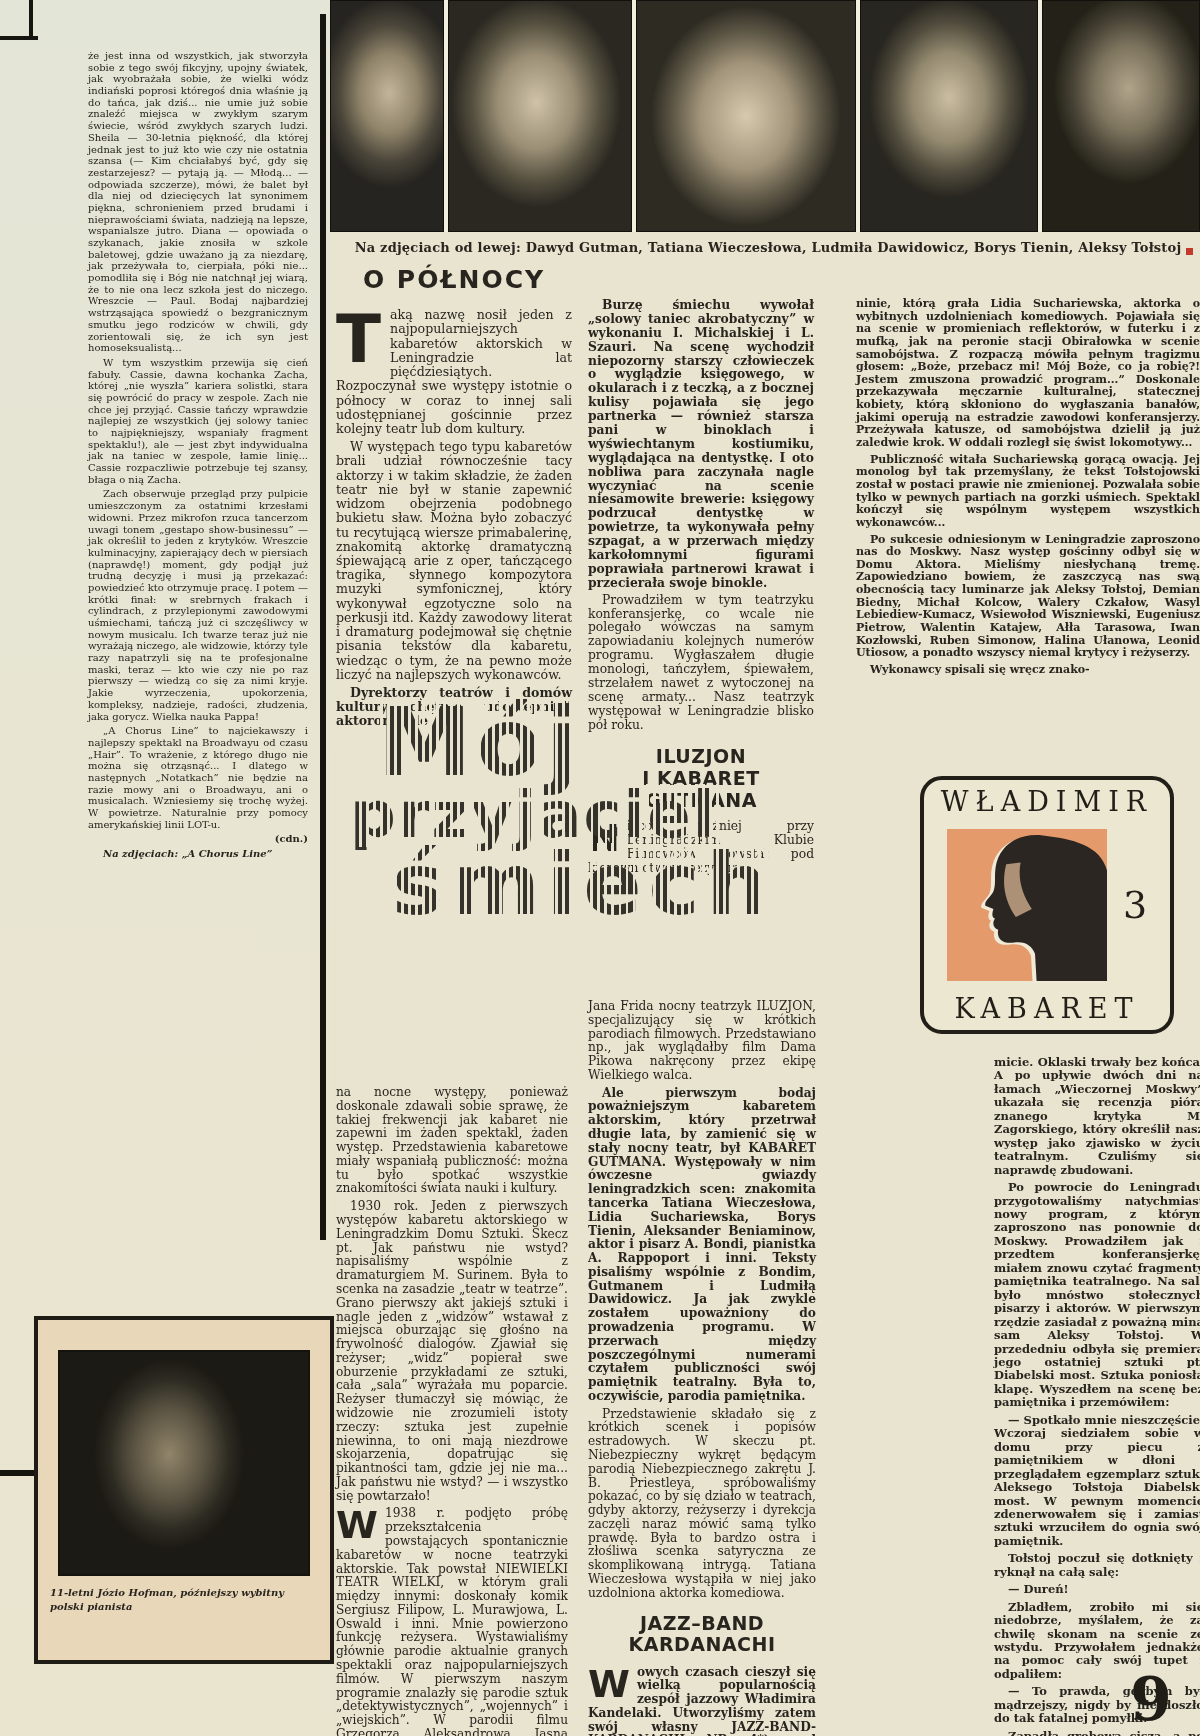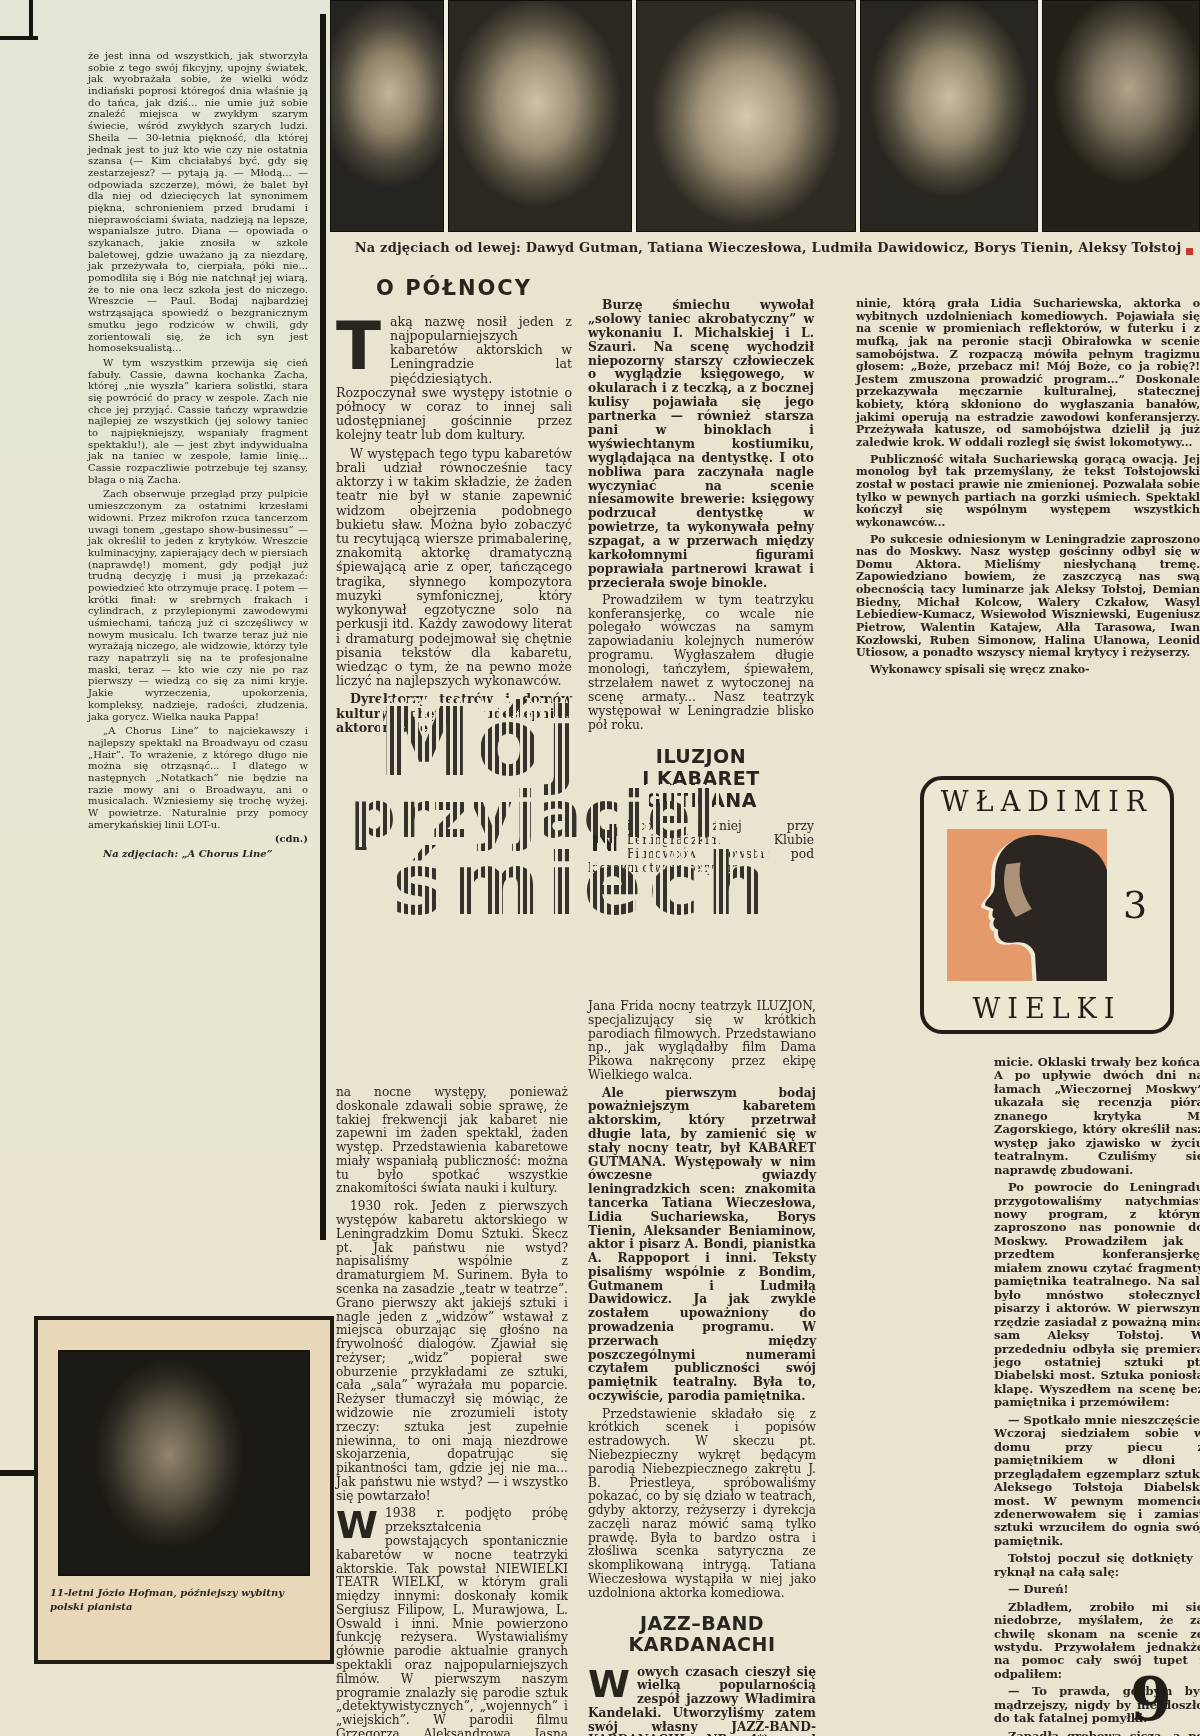--- a/index.html
+++ b/index.html
@@ -43,21 +43,21 @@
   .tcol p.noindent{text-indent:0;}
   .bp{font-weight:bold;}
   .sec-head{font-family:"DejaVu Sans",sans-serif;font-weight:bold;text-align:center;
         letter-spacing:0.5px;text-indent:0 !important;}
   .dc{float:left;font-family:"DejaVu Sans",sans-serif;font-weight:bold;
         font-size:38px;line-height:30px;margin:3px 7px 0 0;}
   .dc-big{float:left;font-family:"DejaVu Sans",sans-serif;font-weight:bold;
         font-size:66px;line-height:56px;margin:4px 9px 2px 0;}
 
   .col1{left:336px;top:266px;width:236px;font-size:12.6px;line-height:1.13;}
-  .col1 .h-opolnocy{font-size:21px;letter-spacing:2px;margin:11px 0 14px;}
+  .col1 .h-opolnocy{font-size:25px;letter-spacing:2px;margin:0 0 14px;}
   .col2{left:588px;top:298px;width:226px;font-size:12.3px;line-height:1.13;}
   .col3{left:856px;top:298px;width:344px;font-size:11px;line-height:1.15;font-weight:bold;}
   .h-iluzjon{font-size:19px;line-height:1.18;margin:12px 0 8px;}
 
   
   .logo{position:absolute;left:350px;top:700px;width:470px;}
   .logo-line{position:relative;display:inline-block;font-family:"DejaVu Sans",sans-serif;
         font-weight:bold;color:#34322a;line-height:0.92;}
   .logo-line::after{content:"";position:absolute;inset:-2px;
         background:repeating-linear-gradient(90deg,rgba(0,0,0,0) 0 4.5px,#e9e4d0 4.5px 7px);}
@@ -156,21 +156,21 @@
     <div class="pk-name">WŁADIMIR</div>
     <div class="pk-row">
       <div class="pk-portrait">
         <svg width="160" height="152" viewBox="0 0 100 95" style="position:absolute;left:0;top:0;filter:drop-shadow(-4px 2px 0 #f0ead6);">
           <path d="M60 4 C45 2 34 10 31 21 C29 29 31 34 29 39 C27 43 23 45 24 48 L29 50 C28 53 28 55 30 56 C28 59 29 62 32 63 C31 68 34 72 42 71 C49 70 53 73 55 78 L56 95 L100 95 L100 26 C96 10 78 6 60 4 Z" fill="#2b2622"></path>
           <path d="M37 22 C34 34 36 45 43 55 L53 50 C47 41 44 31 46 21 Z" fill="#d9b694" opacity="0.75"></path>
         </svg>
       </div>
       <div class="pk-num">3</div>
     </div>
-    <div class="pk-name">WIELKI</div>
+    <div class="pk-name">KABARET</div>
   </div>
 
   <div class="tcol colA">
     <p class="noindent">na nocne występy, ponieważ doskonale zdawali sobie sprawę, że takiej frekwencji jak kabaret nie zapewni im żaden spektakl, żaden występ. Przedstawienia kabaretowe miały wspaniałą publiczność: można tu było spotkać wszystkie znakomitości świata nauki i kultury.</p>
     <p>1930 rok. Jeden z pierwszych występów kabaretu aktorskiego w Leningradzkim Domu Sztuki. Skecz pt. Jak państwu nie wstyd? napisaliśmy wspólnie z dramaturgiem M. Surinem. Była to scenka na zasadzie „teatr w teatrze”. Grano pierwszy akt jakiejś sztuki i nagle jeden z „widzów” wstawał z miejsca oburzając się głośno na frywolność dialogów. Zjawiał się reżyser; „widz” popierał swe oburzenie przykładami ze sztuki, cała „sala” wyrażała mu poparcie. Reżyser tłumaczył się mówiąc, że widzowie nie zrozumieli istoty rzeczy: sztuka jest zupełnie niewinna, to oni mają niezdrowe skojarzenia, dopatrując się pikantności tam, gdzie jej nie ma... Jak państwu nie wstyd? — i wszystko się powtarzało!</p>
     <p class="noindent"><span class="dc">W</span><span>1938 r. podjęto próbę przekształcenia powstających spontanicznie kabaretów w nocne teatrzyki aktorskie. Tak powstał NIEWIELKI TEATR WIELKI, w którym grali między innymi: doskonały komik Sergiusz Filipow, L. Murawjowa, L. Oswald i inni. Mnie powierzono funkcję reżysera. Wystawialiśmy głównie parodie aktualnie granych spektakli oraz najpopularniejszych filmów. W pierwszym naszym programie znalazły się parodie sztuk „detektywistycznych”, „wojennych” i „wiejskich”. W parodii filmu Grzegorza Aleksandrowa Jasna droga nad głowami bohaterów fruwały białe papie-</span></p>
   </div>
 
   <div class="tcol colB">
     <p class="noindent">Jana Frida nocny teatrzyk ILUZJON, specjalizujący się w krótkich parodiach filmowych. Przedstawiano np., jak wyglądałby film Dama Pikowa nakręcony przez ekipę Wielkiego walca.</p>

